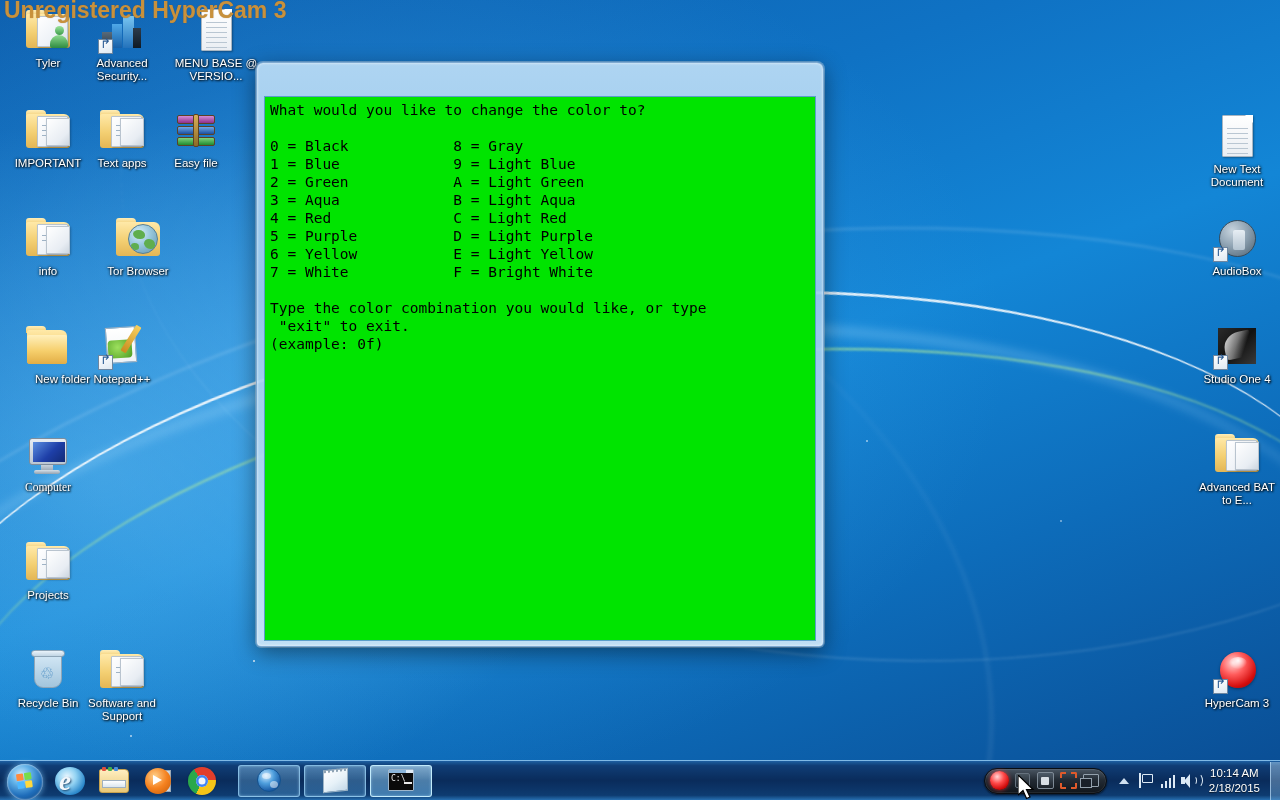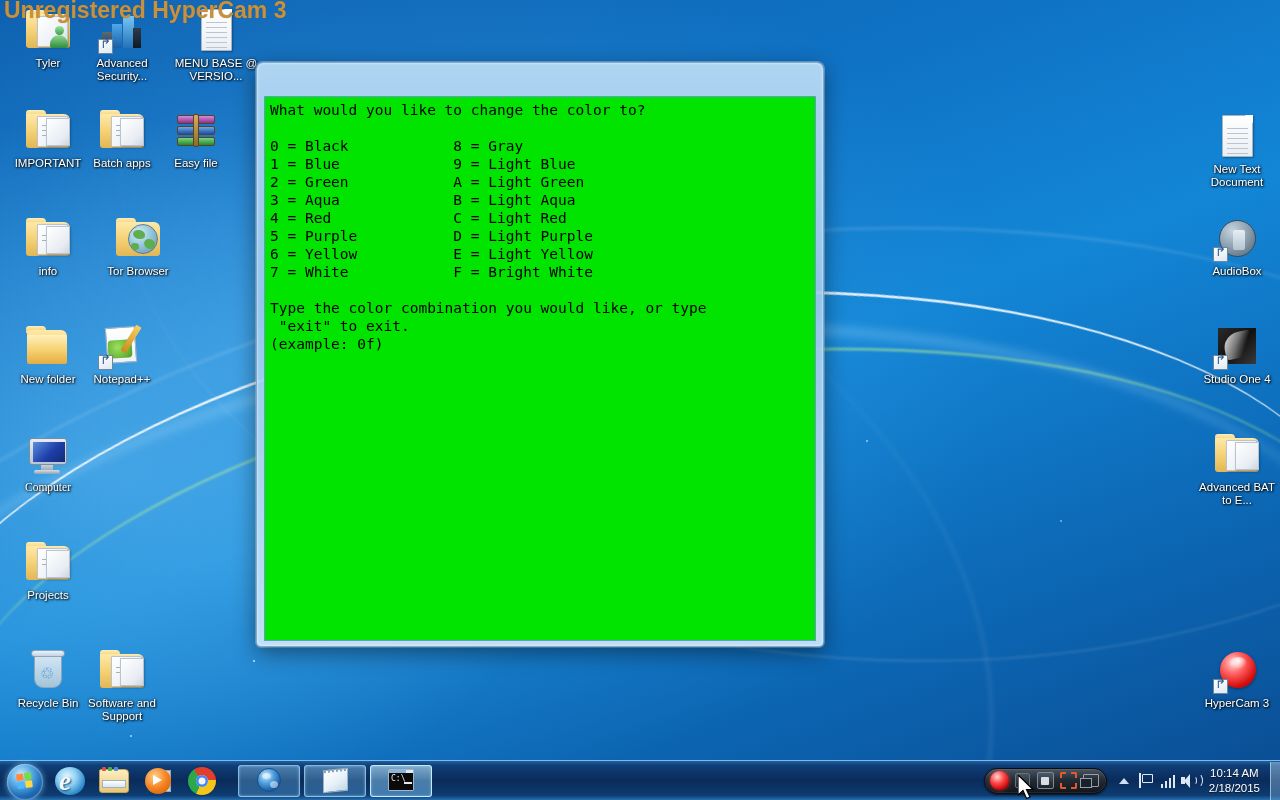--- a/index.html
+++ b/index.html
@@ -505,21 +505,21 @@
   <div class="glyph">
     <div class="folder-tab"></div>
       <div class="folder-back"></div>
     <div class="folder-open-page">
         <div class="fold-doc-line" style="top:8px;"></div>
         <div class="fold-doc-line" style="top:13px;"></div>
         <div class="fold-doc-line" style="top:18px;"></div>
       </div>
     <div class="folder-open-page2"></div>
   </div>
-  <div class="lbl">Batch apps</div>
+  <div class="lbl">Text apps</div>
 </div>
 
 <div class="icon" style="left:154px; top:106px;">
   <div class="glyph">
     <div class="winrar">
       <div class="wr-band" style="top:0; background:linear-gradient(180deg,#d48cd4,#8e2f8e);"></div>
       <div class="wr-band" style="top:11px; background:linear-gradient(180deg,#6ea8e8,#1c4f9e);"></div>
       <div class="wr-band" style="top:22px; background:linear-gradient(180deg,#7ed47e,#1f8a2f);"></div>
       <div class="wr-zip"></div>
     </div>
@@ -546,21 +546,21 @@
       <div class="folder-back"></div>
     <div class="globe">
       <div class="globe-land" style="left:4px; top:5px; width:12px; height:9px;"></div>
       <div class="globe-land" style="left:15px; top:14px; width:11px; height:10px;"></div>
       <div class="globe-land" style="left:2px; top:18px; width:8px; height:7px;"></div>
     </div>
   </div>
   <div class="lbl">Tor Browser</div>
 </div>
 
-<div class="icon" style="left:6px; top:322px;">
+<div class="icon" style="left:6px; top:322px;text-align:right;">
   <div class="glyph">
     <div class="folder-tab"></div>
     <div class="folder-back" style="left:3px; width:40px;"></div>
     <div style="position:absolute; left:3px; top:13px; width:40px; height:29px; background:linear-gradient(180deg,#fff0bd 0%,#f6cf6c 55%,#e2ad45 100%); border-radius:2px 2px 3px 3px;"></div>
   </div>
   <div class="lbl">New folder</div>
 </div>
 
 <div class="icon" style="left:80px; top:322px;">
   <div class="glyph">

